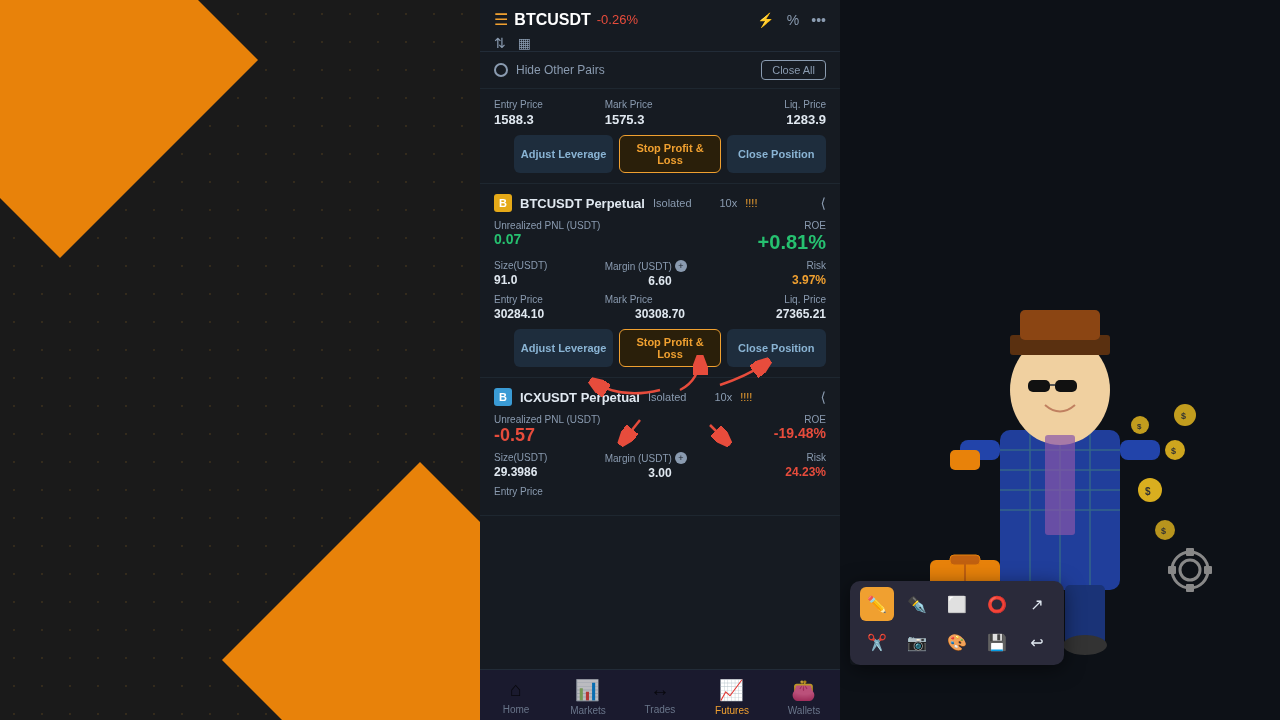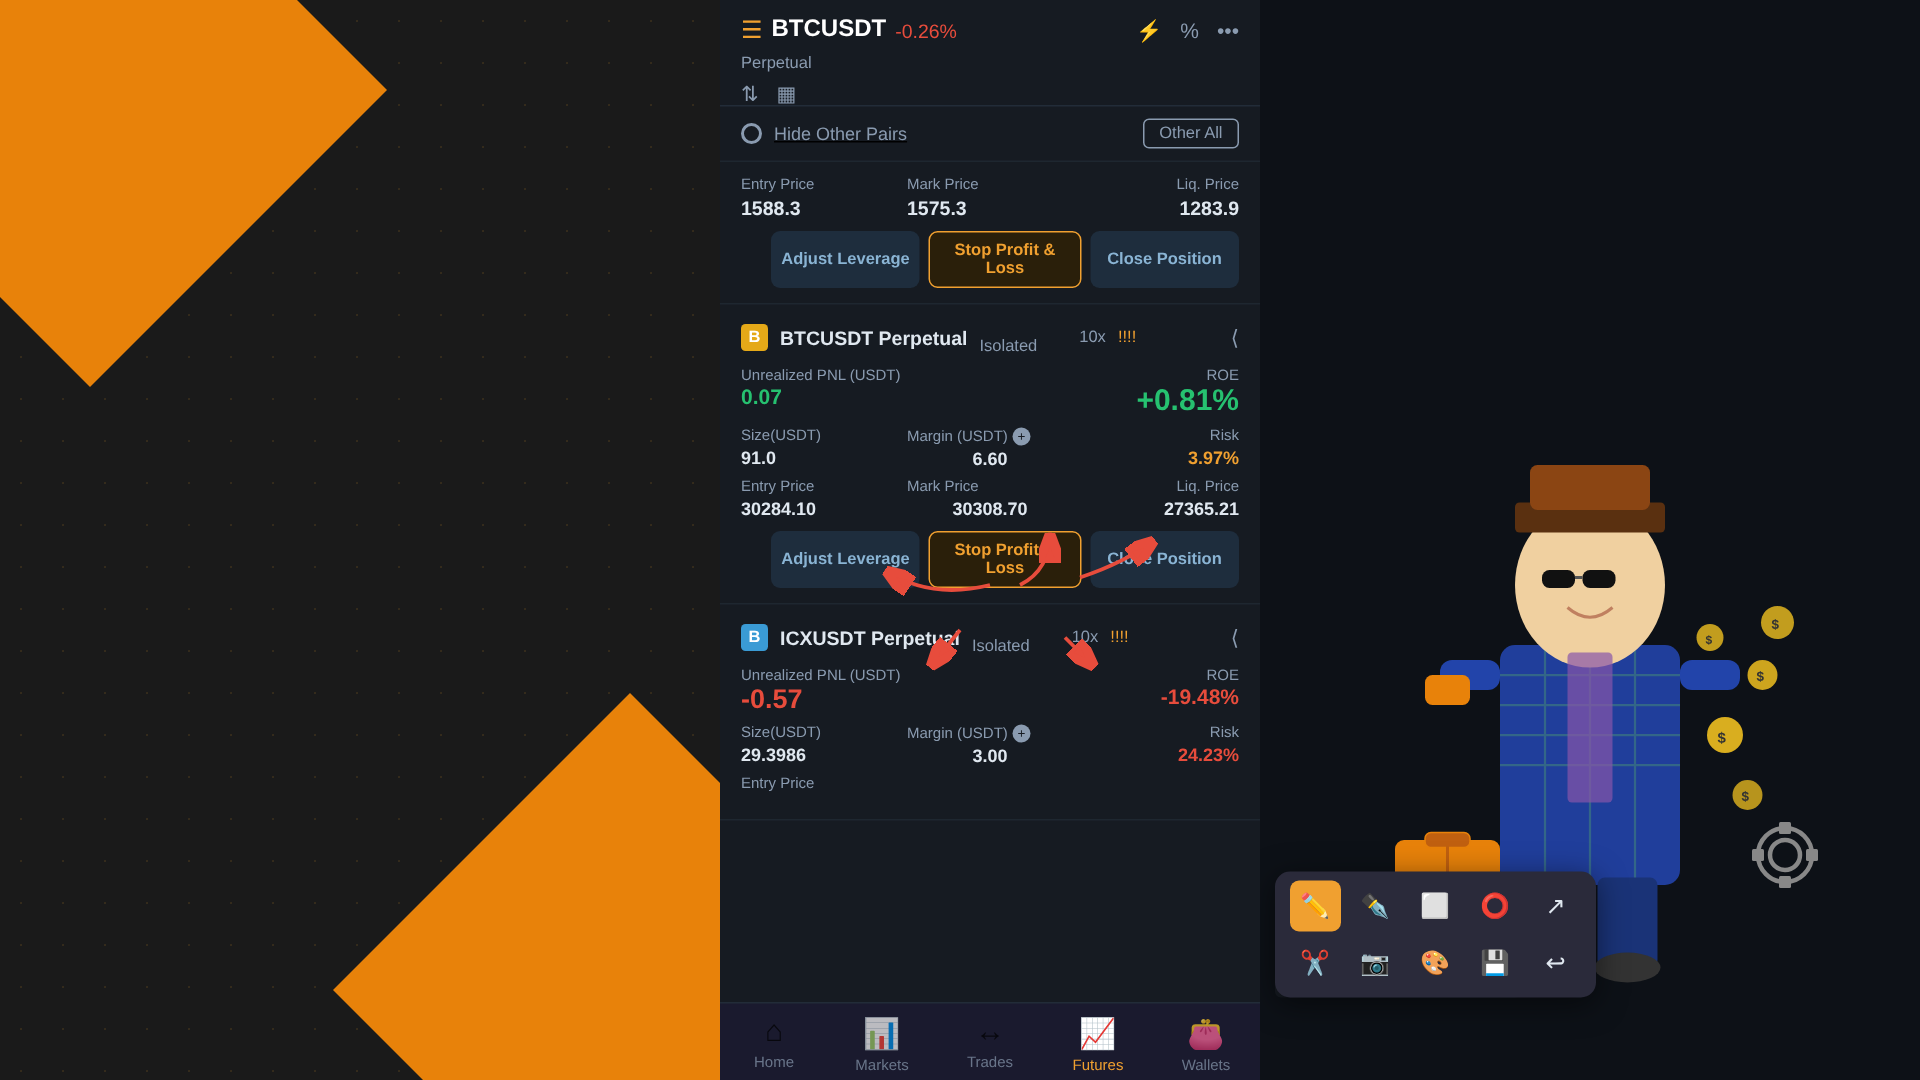--- a/index.html
+++ b/index.html
@@ -144,21 +144,20 @@
     .hide-pairs-row {
       display: flex;
       align-items: center;
       justify-content: space-between;
       padding: 8px 14px;
       border-bottom: 1px solid #1e2730;
     }
     .hide-pairs-left {
       display: flex;
       gap: 8px;
-      text-decoration: underline;
     }
     .radio-circle {
       width: 14px;
       height: 14px;
       border-radius: 50%;
       border: 2px solid #8a9bb0;
     }
     .close-all-btn {
       background: transparent;
       border: 1px solid #8a9bb0;
@@ -242,21 +241,20 @@
       color: #fff;
     }
     .pos-pair {
       font-size: 13px;
       font-weight: 700;
       color: #e0e8f0;
     }
     .pos-type {
       font-size: 11px;
       color: #8a9bb0;
-      margin-top: 12px;
     }
     .pos-leverage {
       font-size: 11px;
       color: #8a9bb0;
       margin-left: 20px;
     }
     .pos-exclaim {
       font-size: 11px;
       color: #f0a030;
     }
@@ -481,37 +479,36 @@
       <span class="btcusdt-icon">☰</span>
       <span class="pair-name">BTCUSDT</span>
       <span class="price-change-neg">-0.26%</span>
     </div>
     <div class="header-icons">
       <span class="header-icon">⚡</span>
       <span class="header-icon">%</span>
       <span class="header-icon">•••</span>
     </div>
   </div>
-  <div class="perpetual-label">Perpetual</div>
 
   <div class="tabs-row">
     <div class="tabs-right">
       <span class="header-icon">⇅</span>
       <span class="header-icon">▦</span>
     </div>
   </div>
 
   <div class="panel-content">
 
     <div class="hide-pairs-row">
       <div class="hide-pairs-left">
         <div class="radio-circle"></div>
         <span style="font-size:12px;color:#8a9bb0;">Hide Other Pairs</span>
       </div>
-      <button class="close-all-btn">Other All</button>
+      <button class="close-all-btn">Close All</button>
     </div>
 
     <div class="position-card">
       <div class="prices-row">
         <div class="price-col">
           <div class="price-label">Entry Price</div>
           <div class="price-value">1588.3</div>
         </div>
         <div class="price-col center">
           <div class="price-label">Mark Price</div>

